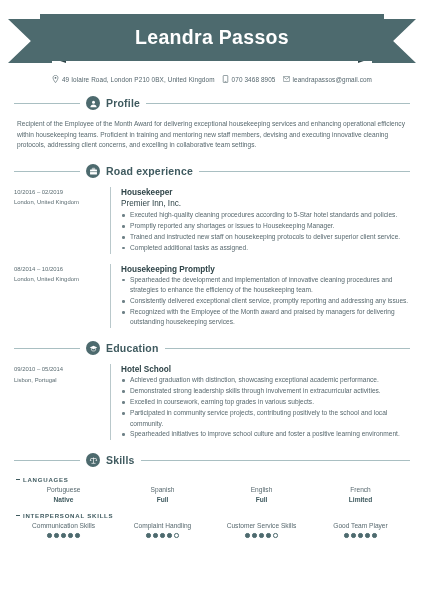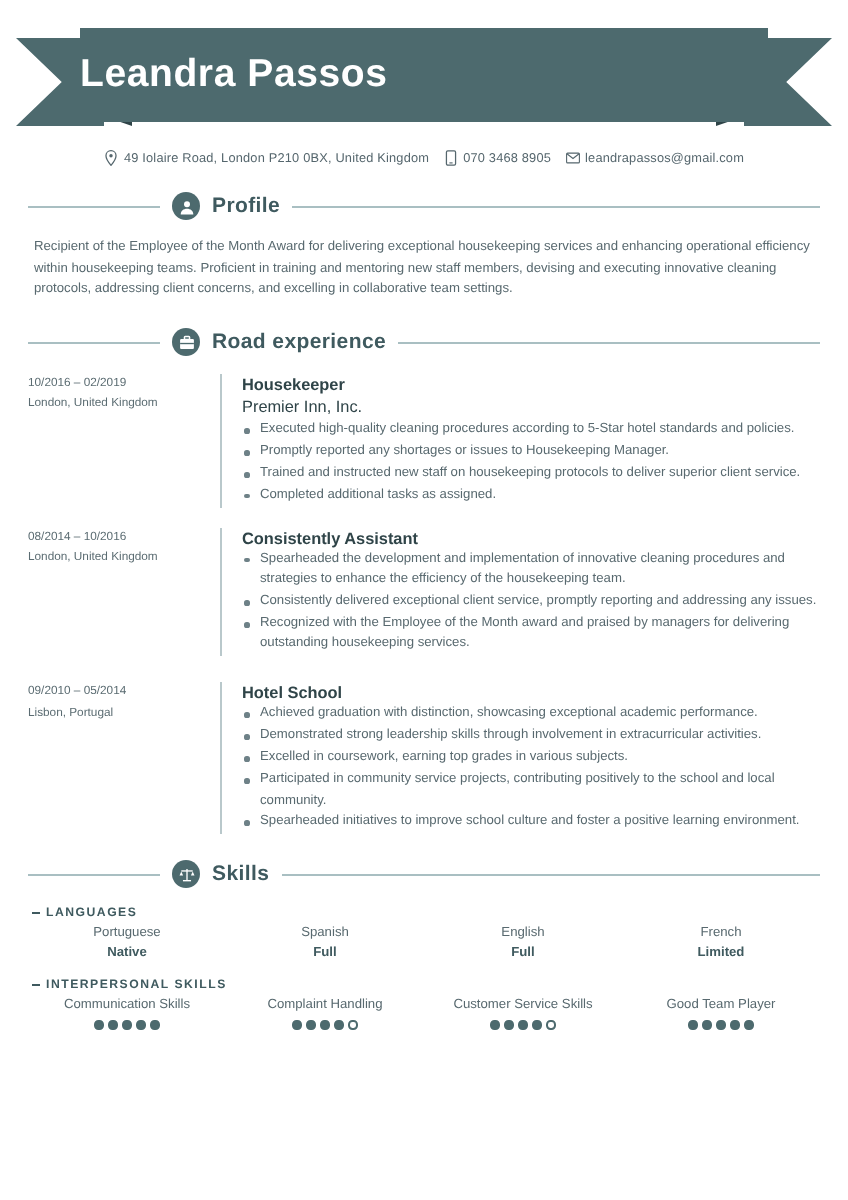--- a/index.html
+++ b/index.html
@@ -37,21 +37,21 @@
   }
   .ribbon-fold.left  { left: 32px;  clip-path: polygon(0 0, 100% 0, 100% 100%); }
   .ribbon-fold.right { right: 32px; clip-path: polygon(0 0, 100% 0, 0 100%); }
   .ribbon-main {
     position: absolute;
     left: 32px; right: 32px; top: 0;
     height: 47px;
     background: #4d6a6e;
     display: flex;
     align-items: center;
-    justify-content: flex-start;
+    justify-content: center;
   }
   .name {
     color: #ffffff;
     font-size: 19.5px;
     font-weight: bold;
     letter-spacing: 0.3px;
   }
 
   
   .contact {
@@ -273,33 +273,44 @@
         </div>
       </div>
 
       <div class="entry">
         <div class="entry-left">
           <div>08/2014 – 10/2016</div>
           <div>London, United Kingdom</div>
         </div>
         <div class="entry-div"></div>
         <div class="entry-right">
-          <div class="job-title">Consistently Assistant</div>
+          <div class="job-title">Housekeeping Promptly</div>
           <ul class="bullets">
             <li>Spearheaded the development and implementation of innovative cleaning procedures and strategies to enhance the efficiency of the housekeeping team.</li>
             <li>Consistently delivered exceptional client service, promptly reporting and addressing any issues.</li>
             <li>Recognized with the Employee of the Month award and praised by managers for delivering outstanding housekeeping services.</li>
           </ul>
         </div>
       </div>
 
     </div>
   </div>
 
   <div class="section">
+    <div class="sec-head">
+      <div class="sec-rule left"></div>
+      <div class="sec-badge">
+        <svg width="9" height="9" viewBox="0 0 12 12">
+          <path d="M6 2.2 L11 4.6 L6 7 L1 4.6 Z" fill="#ffffff"></path>
+          <path d="M3.2 5.7 v2.1 c0 0.9 1.3 1.5 2.8 1.5 s2.8-0.6 2.8-1.5 V5.7" fill="none" stroke="#ffffff" stroke-width="0.9"></path>
+        </svg>
+      </div>
+      <div class="sec-title">Education</div>
+      <div class="sec-rule"></div>
+    </div>
     <div class="entries">
       <div class="entry">
         <div class="entry-left">
           <div>09/2010 – 05/2014</div>
           <div>Lisbon, Portugal</div>
         </div>
         <div class="entry-div"></div>
         <div class="entry-right">
           <div class="job-title">Hotel School</div>
           <ul class="bullets">

